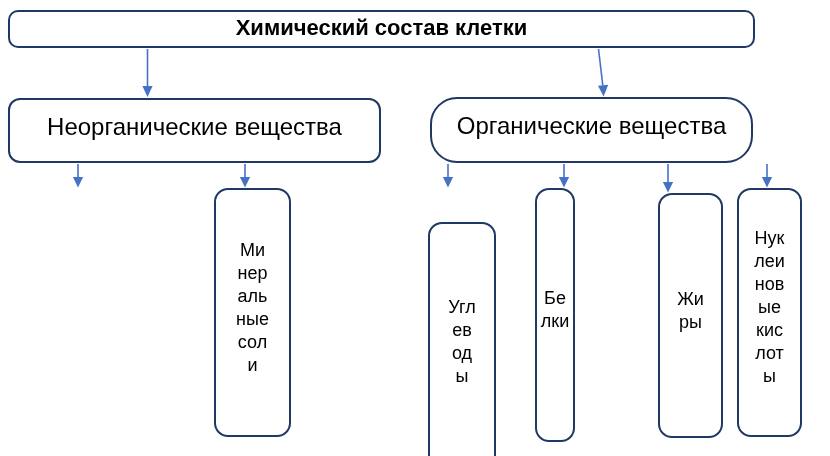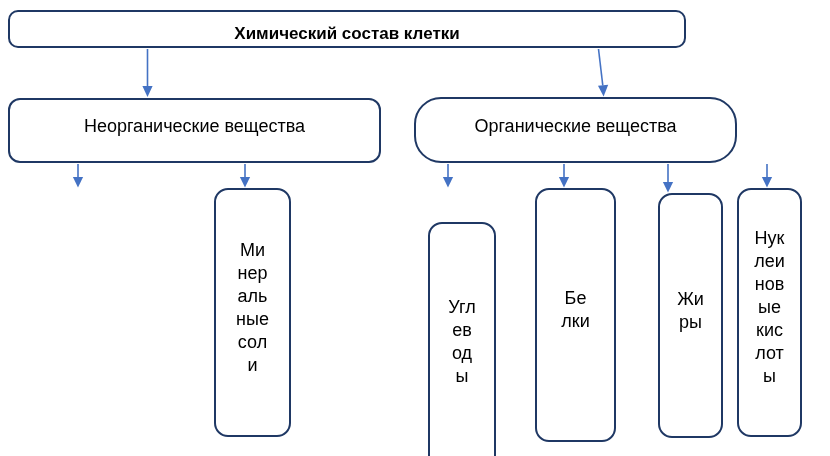--- a/index.html
+++ b/index.html
@@ -24,50 +24,49 @@
     position: absolute;
     border: 2px solid var(--box-border, #1F3864);
     background: var(--background, #fff);
     display: flex;
     align-items: center;
     justify-content: center;
     text-align: center;
   }
 
   .root-node {
-    left: 8px; top: 10px; width: 678px; height: 38px;
+    left: 8px; top: 10px; width: 747px; height: 38px;
     border-radius: 10px;
     font-weight: bold;
-    font-size: 17px;
+    font-size: 22px;
     padding-bottom: 2px;
-    align-items: flex-end;
   }
 
   .branch-node {
     border-radius: 12px;
-    font-size: 18px;
+    font-size: 24px;
     padding-bottom: 8px;
   }
   .branch-left  { left: 8px;   top: 98px; width: 373px; height: 65px; }
-  .branch-right { left: 414px; top: 97px; width: 323px; height: 66px; border-radius: 27px; }
+  .branch-right { left: 430px; top: 97px; width: 323px; height: 66px; border-radius: 27px; }
 
   .leaf-node {
     top: 188px;
     height: 249px;
     border-radius: 14px;
     font-size: 18px;
     line-height: 23px;
     padding-bottom: 10px;
   }
   .leaf-label { white-space: pre-line; }
 
   .leaf-1 { left: 53px;  width: 61px; }
   .leaf-2 { left: 214px; width: 77px; }
   .leaf-3 { left: 428px; width: 68px; margin-top: 34px; }
-  .leaf-4 { left: 535px; width: 81px; height: 254px; }
+  .leaf-4 { left: 535px; width: 40px; height: 254px; }
   .leaf-5 { left: 642px; width: 65px; top: 193px; height: 245px; margin-left: 16px; }
   .leaf-6 { left: 737px; width: 65px; }
 
   .connectors {
     position: absolute;
     left: 0; top: 0;
     width: 830px; height: 456px;
     pointer-events: none;
   }
   .connector-line { stroke: var(--arrow, #4472C4); stroke-width: 1.6; fill: none; }

